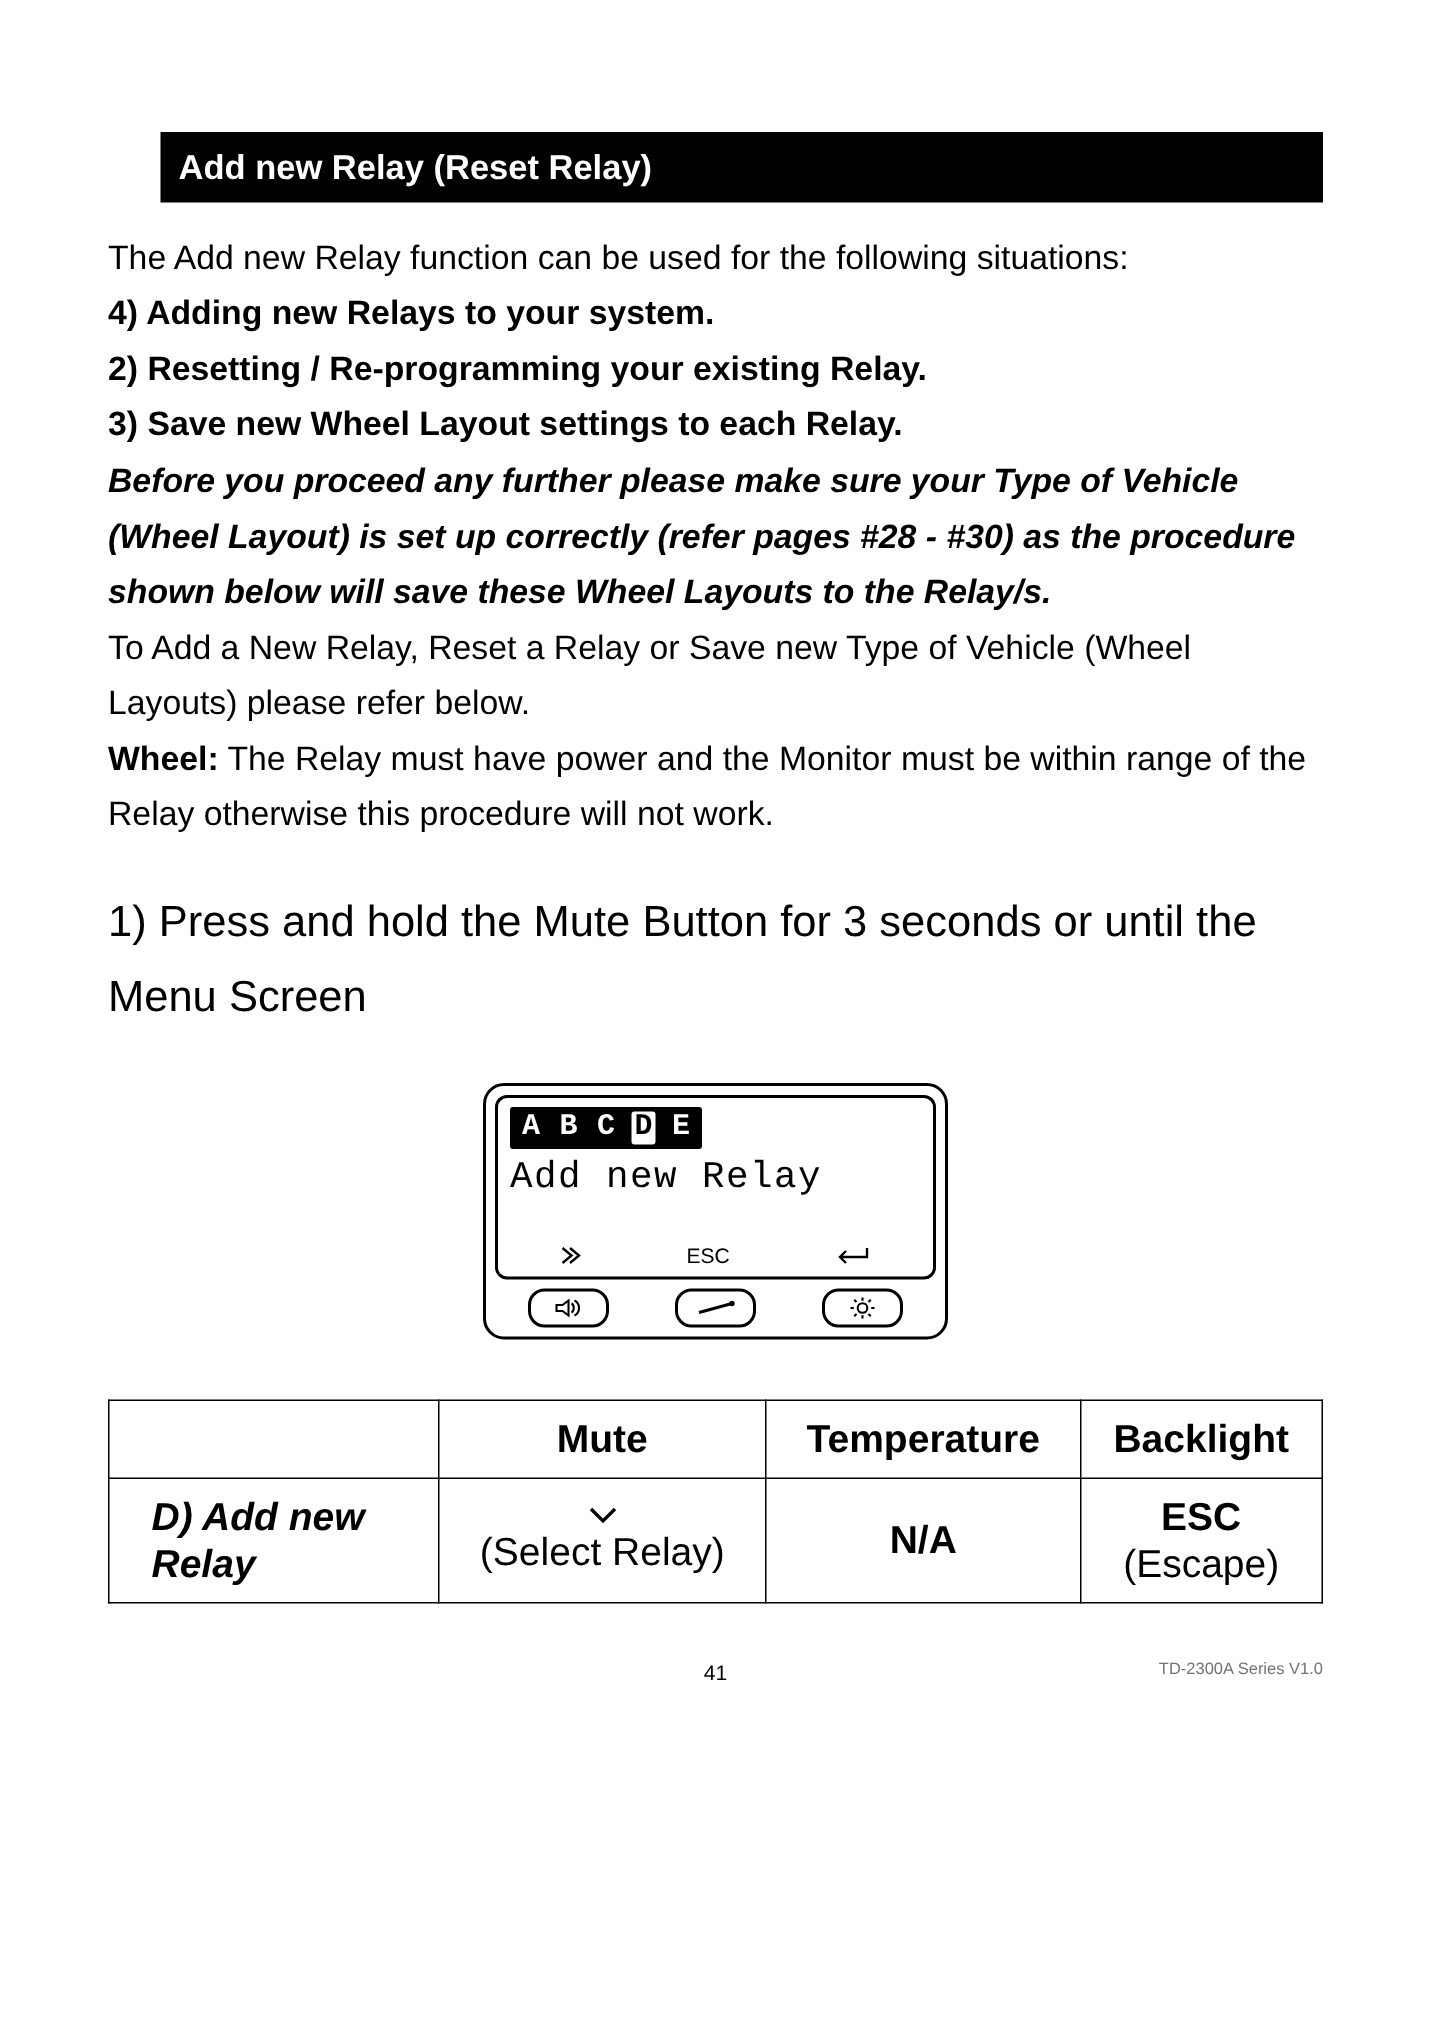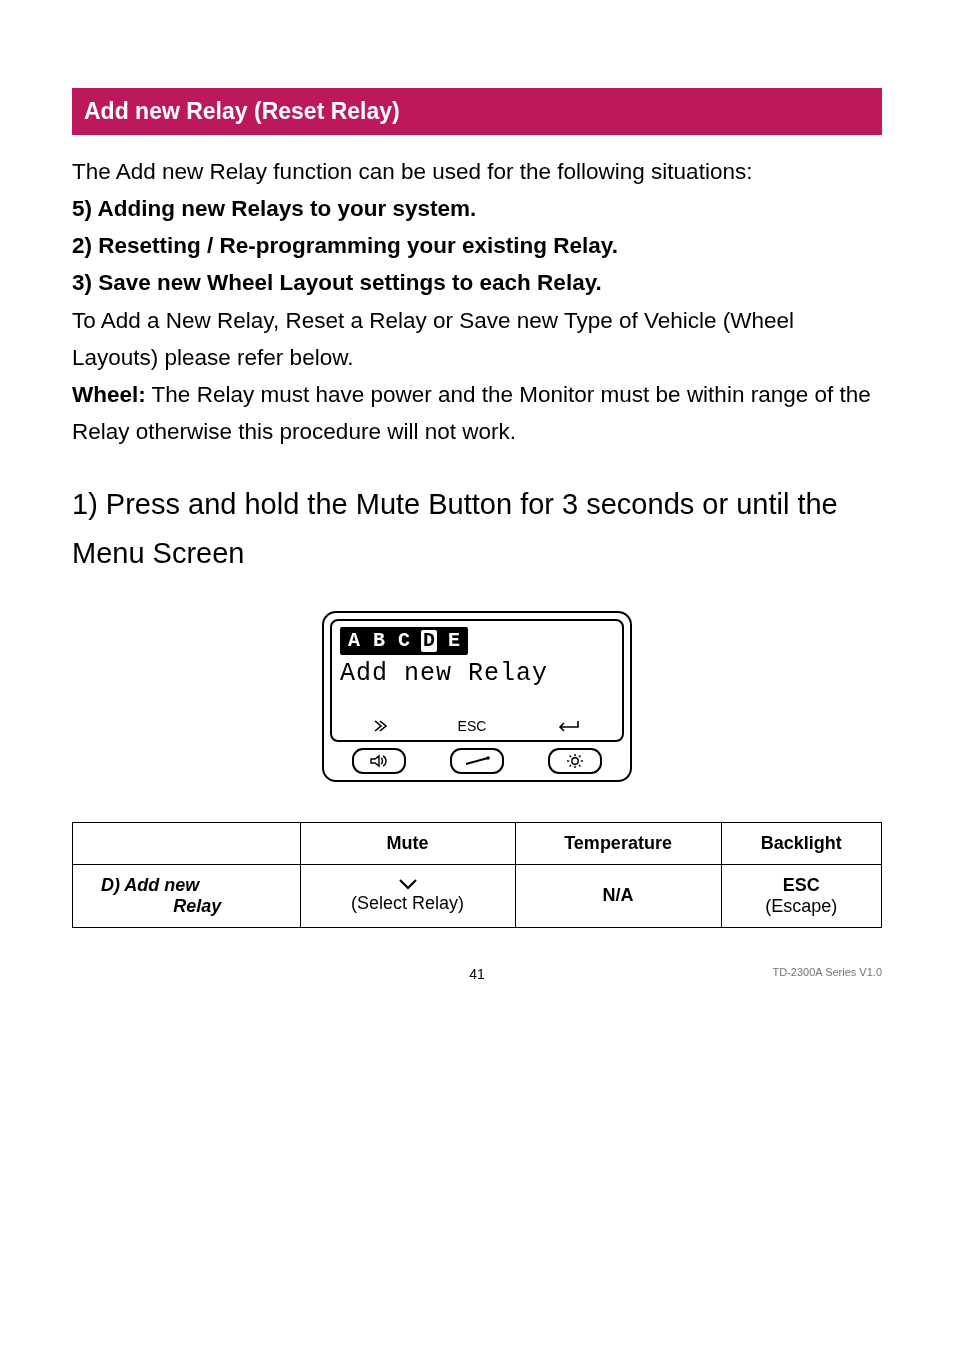--- a/index.html
+++ b/index.html
@@ -8,25 +8,26 @@
     background: #fff;
     font-family: Arial, Helvetica, sans-serif;
     color: #000;
     width: 954px;
   }
   .page {
     padding: 88px 72px 40px 72px;
     box-sizing: border-box;
   }
   .black-header {
-    background: #be185d;
+    background: #000000;
     color: #fff;
     font-weight: bold;
     font-size: 23px;
     padding: 10px 12px;
+    margin-left: 35px;
   }
   .body-text {
     font-size: 22.5px;
     line-height: 1.65;
     margin-top: 18px;
   }
   .body-text p {
     margin: 0;
   }
   .step1 {
@@ -102,21 +103,21 @@
     border: 2px solid #000;
     border-radius: 11px;
     display: flex;
     align-items: center;
     justify-content: center;
   }
   .tbl {
     border-collapse: collapse;
     width: 100%;
     margin-top: 40px;
-    font-size: 18px;
+    font-size: 26px;
   }
   .tbl th, .tbl td {
     border: 1.5px solid #000;
     padding: 10px 6px;
     text-align: center;
     vertical-align: middle;
   }
   .tbl th { font-weight: bold; }
   .tbl td.left { text-align: left; padding-left: 28px; font-style: italic; }
   .footer {
@@ -135,23 +136,24 @@
   svg { display: block; }
 </style>
 </head>
 <body>
 
 <div class="page">
   <div class="black-header">Add new Relay (Reset Relay)</div>
 
   <div class="body-text">
     <p style="margin-top:4px">The Add new Relay function can be used for the following situations:</p>
-    <p class="bold">5) Adding new Relays to your system.</p>
+    <p class="bold">4) Adding new Relays to your system.</p>
     <p class="bold">2) Resetting / Re-programming your existing Relay.</p>
     <p class="bold">3) Save new Wheel Layout settings to each Relay.</p>
+    <p class="italic">Before you proceed any further please make sure your Type of Vehi­cle (Wheel Layout) is set up correctly (refer pages #28 - #30) as the procedure shown below will save these Wheel Layouts to the Relay/s.</p>
     <p>To Add a New Relay, Reset a Relay or Save new Type of Vehicle (Wheel Layouts) please refer below.</p>
     <p><span class="bold">Wheel:</span><span> The Relay must have power and the Monitor must be within range of the Relay otherwise this procedure will not work.</span></p>
   </div>
 
   <div class="step1">
     <span>1) Press and hold the Mute Button for 3 seconds or until the Menu Screen </span>
   </div>
 
   <div class="lcd-wrap">
     <div class="lcd">
@@ -214,21 +216,21 @@
     <tbody>
         <tr>
       <th></th>
       <th>Mute</th>
       <th>Temperature</th>
       <th>Backlight</th>
     </tr>
     <tr>
       <td class="left bold">
         <div>D) Add new</div>
-        <div style="text-align:center">Relay</div>
+        <div style="">Relay</div>
       </td>
       <td>
         <div style="display:flex;justify-content:center;margin-bottom:2px">
           <svg width="24" height="14" viewBox="0 0 24 14">
                 <path d="M4 3 L12 11 L20 3" stroke="#000" stroke-width="2.2" fill="none"></path>
               </svg>
         </div>
         <div>(Select Relay)</div>
       </td>
       <td class="bold">N/A</td>

